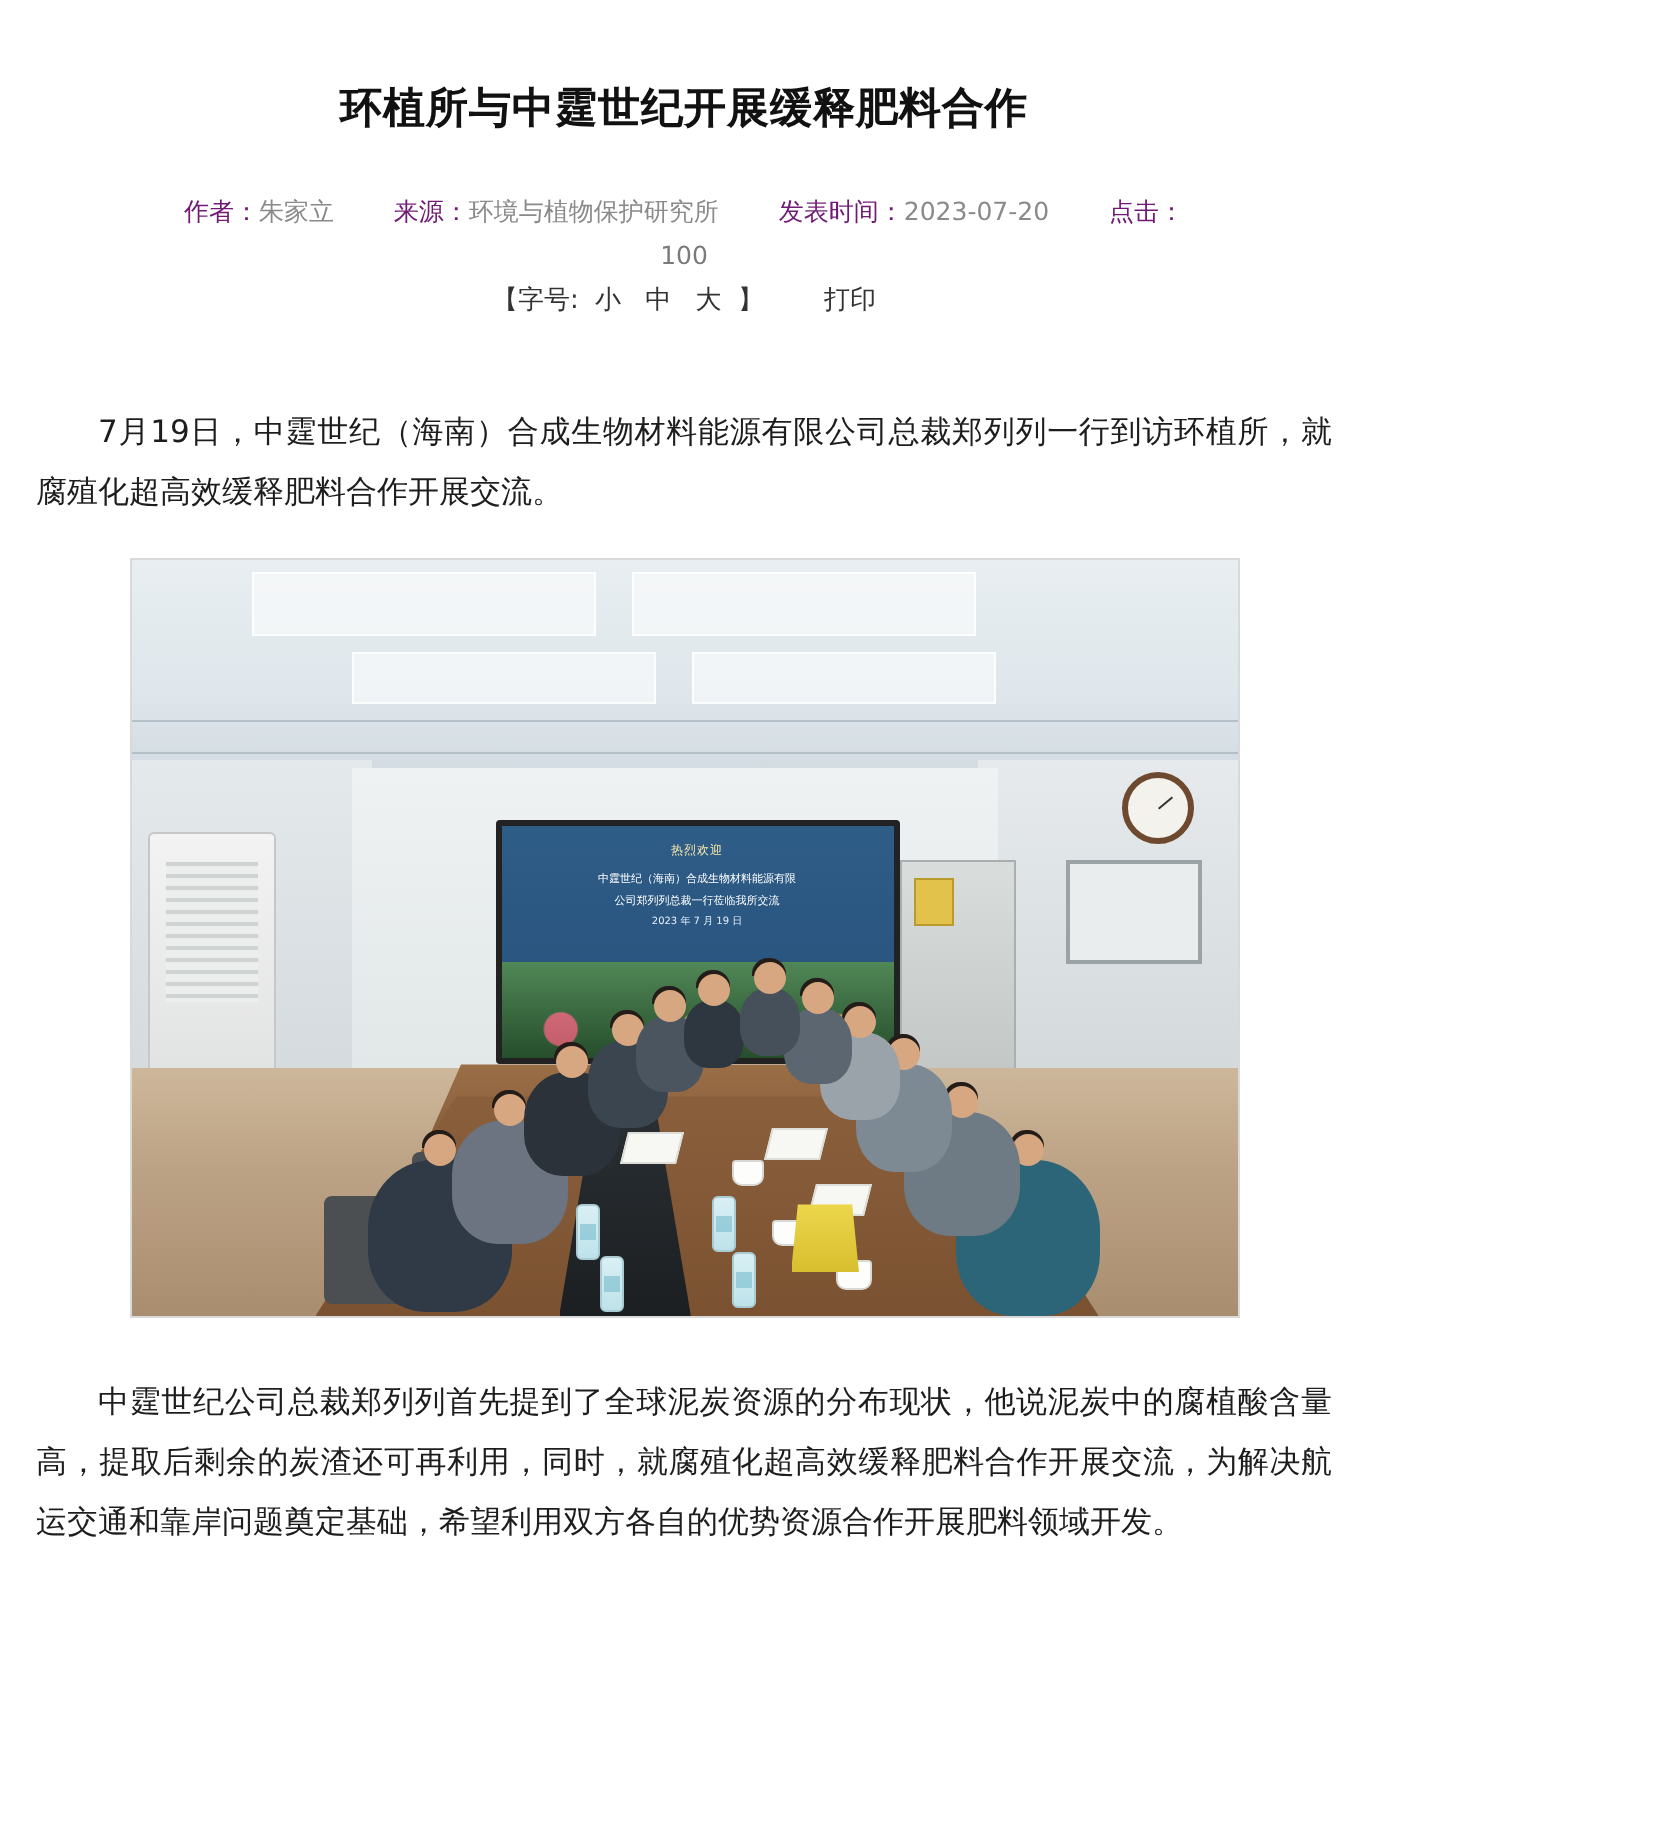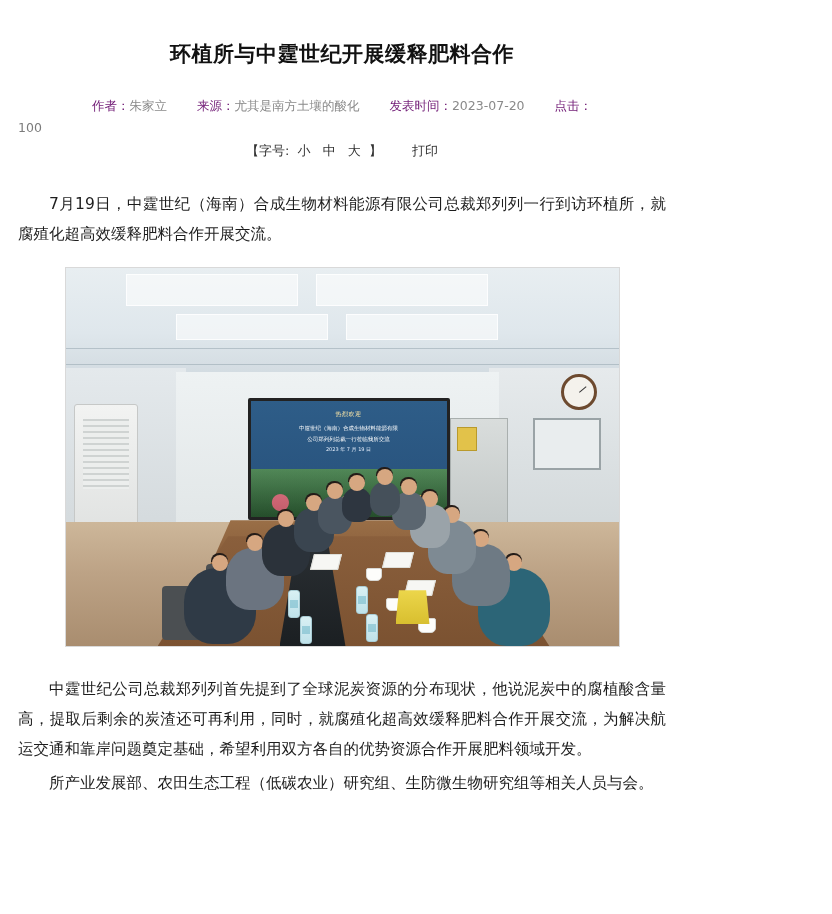--- a/index.html
+++ b/index.html
@@ -37,20 +37,21 @@
     line-height: 2.0;
   }
   .meta .meta-item {
     display: inline-block;
     margin: 0 13px;
     white-space: nowrap;
   }
   .meta .meta-label { color: #701a75; }
   .meta .meta-value { color: #8a8a8a; }
   .hits-count {
+    text-align: center;
     font-size: 12.5px;
     color: #7b7b7b;
     margin-top: 2px;
   }
   .toolbar {
     text-align: center;
     font-size: 13px;
     color: #333333;
     margin-top: 4px;
     line-height: 1.8;
@@ -63,21 +64,21 @@
     margin: 0 4px;
     cursor: pointer;
   }
   .toolbar .print-link {
     color: #333333;
     text-decoration: none;
     margin-left: 26px;
     cursor: pointer;
   }
   .content {
-    margin-top: 26px;
+    margin-top: 38px;
     font-size: 15.5px;
     line-height: 1.95;
     color: #1d1d1d;
     text-align: justify;
   }
   .content p {
     margin: 0 0 4px 0;
     text-indent: 2em;
   }
   .figure {
@@ -233,21 +234,21 @@
 
 <div class="page">
 
   <h1 class="article-title">环植所与中霆世纪开展缓释肥料合作</h1>
 
   <div class="meta">
     <span class="meta-item">
       <span class="meta-label">作者：</span><span class="meta-value">朱家立</span>
     </span>
     <span class="meta-item">
-      <span class="meta-label">来源：</span><span class="meta-value">尤其是南方土壤的酸化</span>
+      <span class="meta-label">来源：</span><span class="meta-value">环境与植物保护研究所</span>
     </span>
     <span class="meta-item">
       <span class="meta-label">发表时间：</span><span class="meta-value">2023-07-20</span>
     </span>
     <span class="meta-item">
       <span class="meta-label">点击：</span>
     </span>
   </div>
 
   <div class="hits-count">100</div>
@@ -362,16 +363,15 @@
             <span class="head"></span>
           </div>
         <div class="ph-person" style="left:304px;top:214px;width:30px;height:34px;background:#45505a;">
             <span class="hair"></span>
             <span class="head"></span>
           </div>
       </div>
     </div>
 
     <p>中霆世纪公司总裁郑列列首先提到了全球泥炭资源的分布现状，他说泥炭中的腐植酸含量高，提取后剩余的炭渣还可再利用，同时，就腐殖化超高效缓释肥料合作开展交流，为解决航运交通和靠岸问题奠定基础，希望利用双方各自的优势资源合作开展肥料领域开发。</p>
-    <p>所产业发展部、农田生态工程（低碳农业）研究组、生防微生物研究组等相关人员与会。</p>
   </div>
 
 </div>
 
 </body></html>

